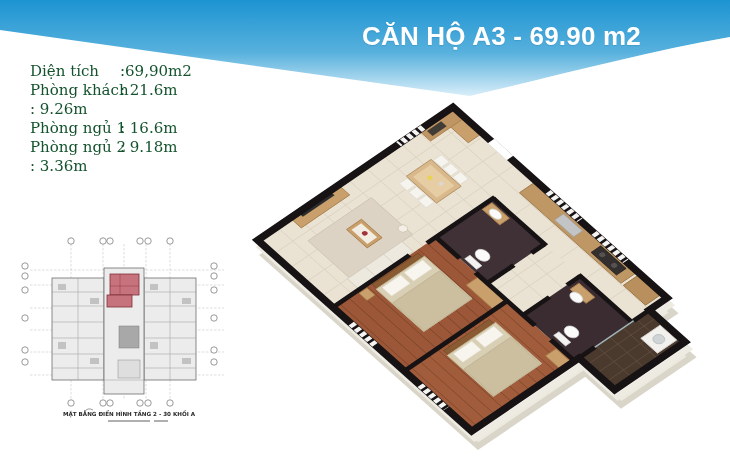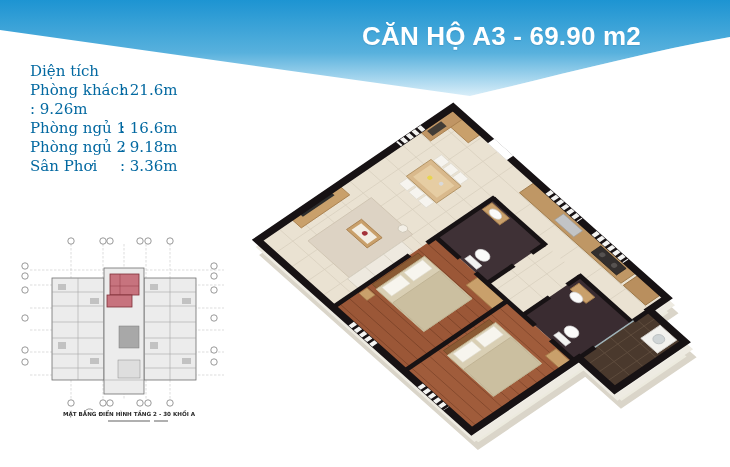--- a/index.html
+++ b/index.html
@@ -2,21 +2,21 @@
 <html><head>
 <meta charset="utf-8">
 <style>
   html,body{margin:0;padding:0;background:#fff;}
   .page{position:relative;width:730px;height:467px;background:#ffffff;overflow:hidden;
         font-family:"DejaVu Sans",sans-serif;}
   .banner{position:absolute;left:0;top:0;width:730px;height:100px;}
   .banner-title{position:absolute;left:362px;top:21px;color:#ffffff;font-weight:bold;
         font-size:26px;font-family:"Liberation Sans","DejaVu Sans",sans-serif;letter-spacing:0.2px;
         text-shadow:0 1px 1px rgba(0,60,110,0.15);white-space:nowrap;}
-  .specs{position:absolute;left:30px;top:62px;color:#0369a1;
+  .specs{position:absolute;left:30px;top:62px;color:#14532d;
         font-family:"DejaVu Serif","Liberation Serif",serif;font-size:15px;line-height:19px;}
   .spec-row{display:flex;white-space:nowrap;}
   .spec-label{display:inline-block;width:90px;}
   .spec-value{display:inline-block;}
   .site-plan{position:absolute;left:12px;top:230px;width:235px;height:205px;}
   .plan3d{position:absolute;left:240px;top:85px;width:482px;height:382px;}
   svg text.cap{font-family:"DejaVu Sans",sans-serif;font-weight:bold;fill:#2a2a2a;}
 </style>
 </head>
 <body>
@@ -34,38 +34,38 @@
       </defs>
       <path d="M0,0 H730 V37 C640,53 552,77 470,96 L0,30 Z" fill="url(#bannerGrad)"></path>
       <path d="M730,37 C640,53 552,77 470,96 L730,96 Z" fill="#ffffff" opacity="0.35"></path>
     </svg>
     <div class="banner-title">CĂN HỘ A3 - 69.90 m2</div>
   </div>
 
   <div class="specs">
     <div class="spec-row">
       <span class="spec-label">Diện tích</span>
+      <span class="spec-value">:69,90m2</span>
     </div>
     <div class="spec-row">
       <span class="spec-label">Phòng khách</span>
       <span class="spec-value">: 21.6m</span>
     </div>
     <div class="spec-row">
       <span class="spec-value">: 9.26m</span>
     </div>
     <div class="spec-row">
       <span class="spec-label">Phòng ngủ 1</span>
       <span class="spec-value">: 16.6m</span>
     </div>
     <div class="spec-row">
       <span class="spec-label">Phòng ngủ 2</span>
       <span class="spec-value">: 9.18m</span>
     </div>
     <div class="spec-row">
-      <span class="spec-label">Sân Phơi</span>
       <span class="spec-value">: 3.36m</span>
     </div>
   </div>
 
   <div class="site-plan">
     <svg width="235" height="205" viewBox="0 0 235 205">
       <g stroke="#b5b5b5" stroke-width="0.45" stroke-dasharray="2.5 1.5">
         <line x1="18" y1="40" x2="212" y2="40"></line>
           <line x1="18" y1="55" x2="212" y2="55"></line>
         <line x1="18" y1="78" x2="212" y2="78"></line>

